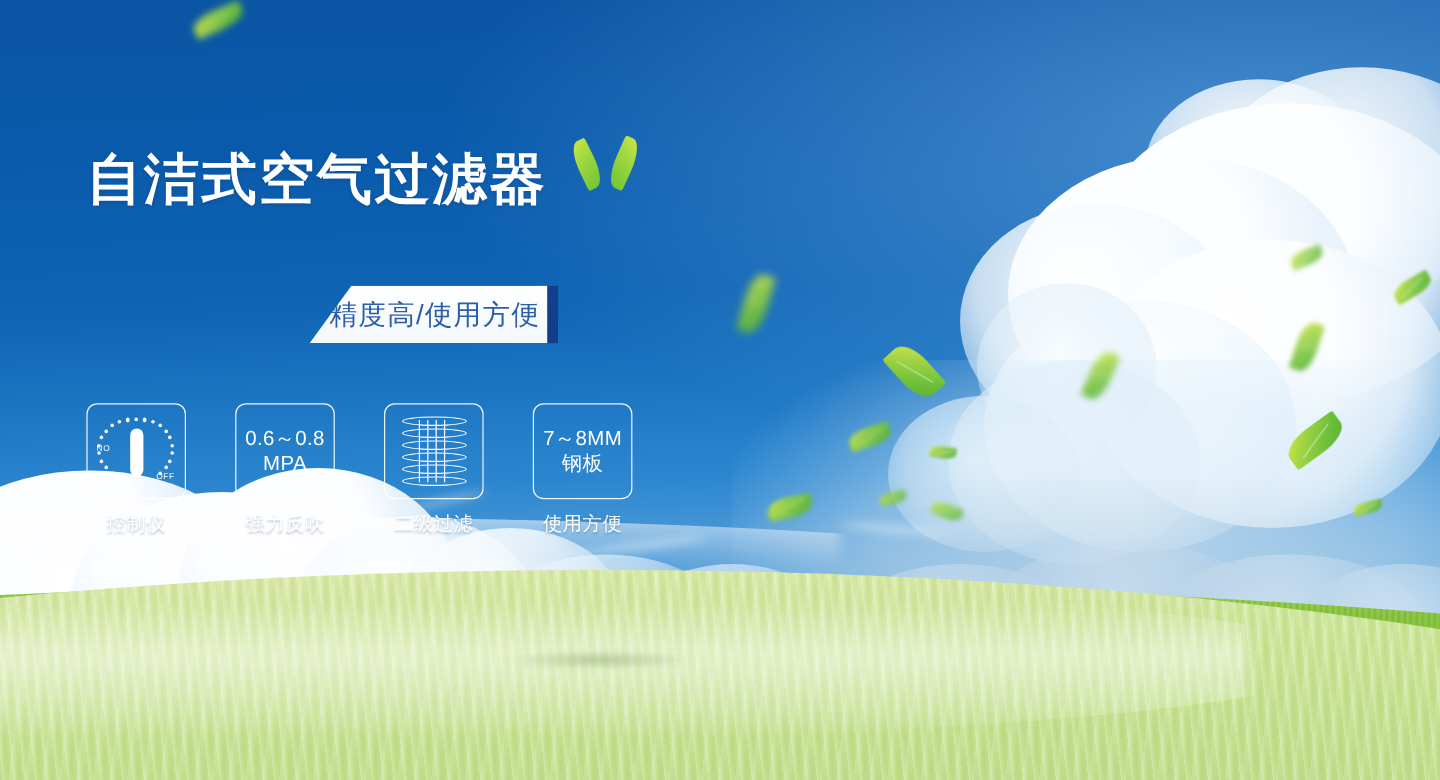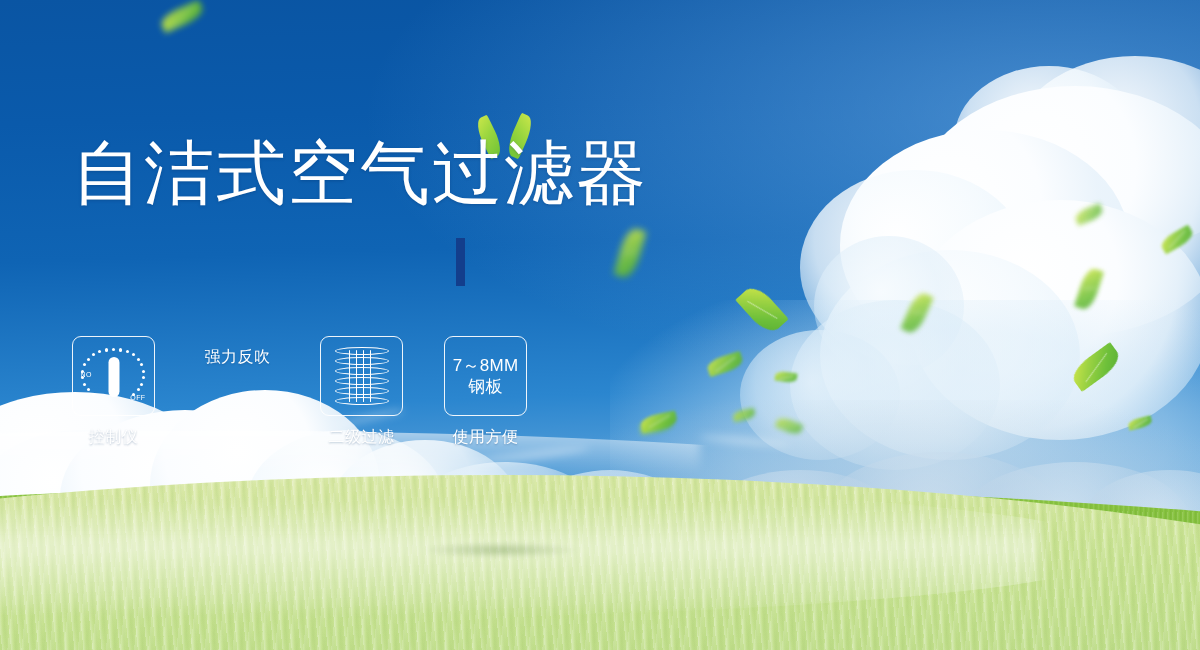--- a/index.html
+++ b/index.html
@@ -136,25 +136,25 @@
     width:70%; height:1.4px; background:rgba(255,255,255,.45);
     transform:rotate(-18deg); border-radius:2px;
   }
 
   
   .sprout { position:absolute; border-radius:58% 8% 58% 8%;
     background:linear-gradient(150deg,#cfe84b 0%, #9ad63f 45%, #6cc134 100%); }
 
   
   .title {
-    position:absolute; left:72px; top:138px;
-    font-size:70px; line-height:1;
+    position:absolute; left:72px; top:126px;
+    font-size:46px; line-height:1;
     color:#ffffff;
     letter-spacing:2px;
-    font-weight:400;
+    font-weight:700;
     white-space:nowrap;
     text-shadow:0 1px 3px rgba(0,40,90,.28);
   }
 
   .subbar { position:absolute; left:72px; top:238px; height:48px; width:392px; }
   .sub-left {
     position:absolute; left:0; top:0; height:48px; width:254px;
     background:#133e8c;
     clip-path: polygon(0 0, 100% 0, 84% 100%, 0 100%);
     display:flex; align-items:center;
@@ -287,20 +287,23 @@
   <div class="leaf" style="left:1075px; top:208px; width:28px; height:13px; transform:rotate(-22deg); filter:blur(2.4px); opacity:.8;"></div>
   <div class="leaf" style="left:908px; top:292px; width:18px; height:42px; transform:rotate(24deg); filter:blur(2.8px); opacity:.85;"></div>
   <div class="leaf" style="left:1080px; top:268px; width:18px; height:42px; transform:rotate(18deg); filter:blur(2.2px); opacity:.88;"></div>
 
   <div class="sprout" style="left:481px; top:116px; width:16px; height:42px; transform:rotate(-26deg);"></div>
   <div class="sprout" style="left:512px; top:114px; width:16px; height:44px; transform:rotate(24deg) scaleX(-1);"></div>
 
   <div class="title">自洁式空气过滤器</div>
 
   <div class="subbar">
+    <div class="sub-right">
+      <span>精度高/使用方便</span>
+    </div>
     <div class="sub-cap"></div>
   </div>
 
   <div class="features">
 
     <div class="feature">
       <div class="fbox">
         <div class="gauge">
           <div class="dot" style="left:31px; top:3px;"></div>
           <div class="dot" style="left:38px; top:3.4px;"></div>
@@ -325,20 +328,24 @@
           <div class="dot" style="left:11px; top:47.5px;"></div>
           <div class="needle"></div>
           <div class="lno">NO</div>
           <div class="loff">OFF</div>
         </div>
       </div>
       <div class="flabel">控制仪</div>
     </div>
 
     <div class="feature">
+      <div class="fbox">
+        <div class="ftext">0.6～0.8</div>
+        <div class="ftext">MPA</div>
+      </div>
       <div class="flabel">强力反吹</div>
     </div>
 
     <div class="feature">
       <div class="fbox">
         <div class="stack">
           <div class="rod" style="left:14px;"></div>
           <div class="rod" style="left:21px;"></div>
           <div class="rod" style="left:28px;"></div>
           <div class="rod" style="left:35px;"></div>

